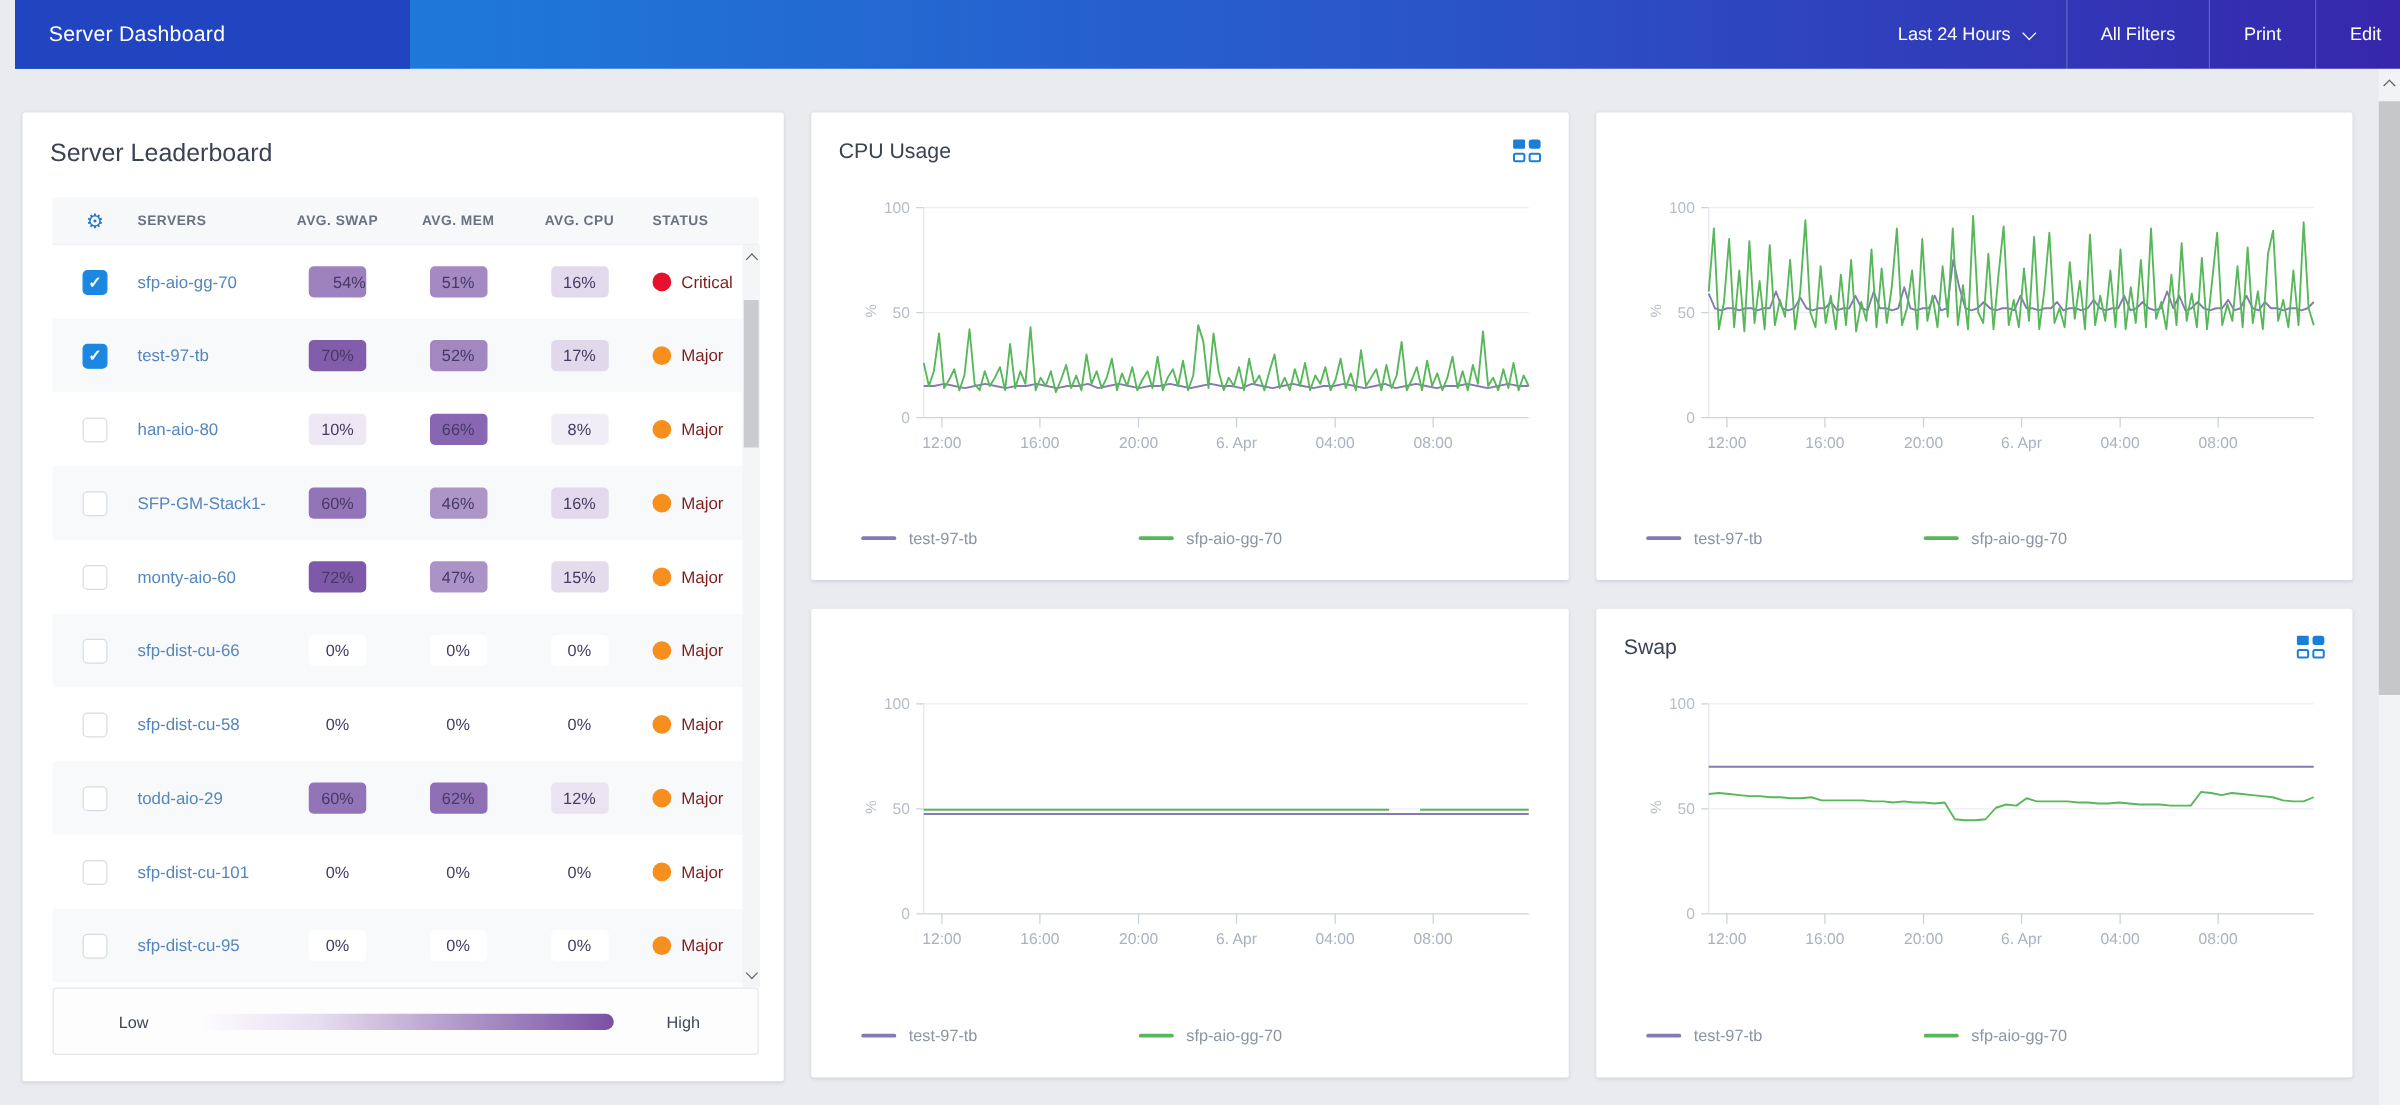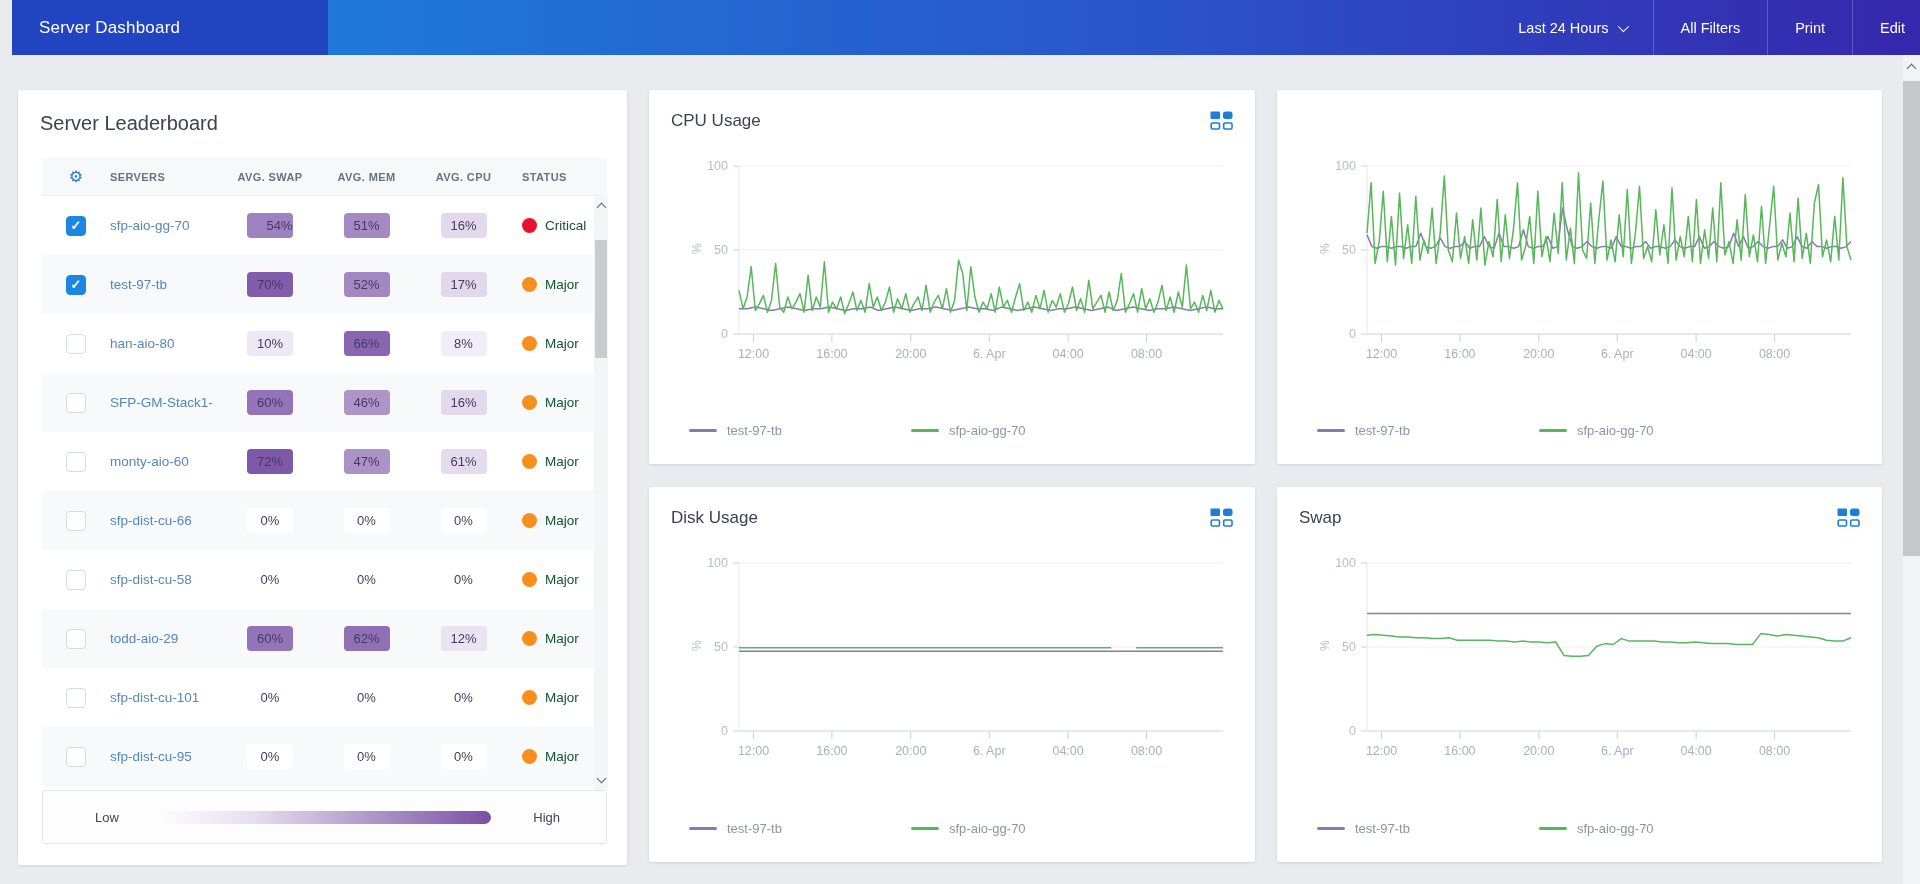--- a/index.html
+++ b/index.html
@@ -48,21 +48,21 @@
     border:1px solid #d7dce2; background:#fff; cursor:pointer;
     display:flex; align-items:center; justify-content:center; }
   .cb.checked { background:#1c87e0; border-color:#1c87e0; color:#fff;
     font-size:13px; font-weight:700; }
   .srv { color:#5586bd; font-size:13.5px; cursor:pointer; }
   .badge-cell { text-align:center; }
   .badge { display:inline-block; min-width:46px; padding:5px 0;
     border-radius:4px; font-size:13px; color:#453a63; text-align:center; }
   .status-cell { display:flex; align-items:center; gap:8px; padding-left:10px; }
   .dot { width:15px; height:15px; border-radius:50%; flex:0 0 15px; }
-  .status-label { font-size:13.5px; color:#14532d; }
+  .status-label { font-size:13.5px; color:#7f1d1d; }
 
   
   .tscroll { position:absolute; right:19px; top:106px; width:14px; height:594px;
     background:#f4f5f6; }
   .tscroll .thumb { position:absolute; left:1px; width:12px; top:44px;
     height:118px; background:#c9cbce; }
   .tchev { position:absolute; left:3.5px; width:7px; height:7px;
     border-right:1.6px solid #606468; border-bottom:1.6px solid #606468; }
   .tchev.up { top:8px; transform:rotate(-135deg); }
   .tchev.down { bottom:8px; transform:rotate(45deg); }
@@ -185,21 +185,21 @@
               <span class="status-label">Major</span>
             </div>
           </div>
           <div class="lb-row">
             <div>
               <div class="cb"></div>
             </div>
             <span class="srv">monty-aio-60</span>
             <div class="badge-cell"><span class="badge" style="background: rgb(126, 89, 170);">72%</span></div>
             <div class="badge-cell"><span class="badge" style="background: rgb(171, 146, 199);">47%</span></div>
-            <div class="badge-cell"><span class="badge" style="background: rgb(228, 220, 237);">61%</span></div>
+            <div class="badge-cell"><span class="badge" style="background: rgb(228, 220, 237);">15%</span></div>
             <div class="status-cell">
               <span class="dot" style="background: rgb(247, 143, 30);"></span>
               <span class="status-label">Major</span>
             </div>
           </div>
           <div class="lb-row alt">
             <div>
               <div class="cb"></div>
             </div>
             <span class="srv">sfp-dist-cu-66</span>
@@ -360,29 +360,20 @@
           <span class="cl-label">test-97-tb</span>
         </div>
         <div class="cl-item">
           <span class="cl-swatch" style="background: rgb(87, 183, 90);"></span>
           <span class="cl-label">sfp-aio-gg-70</span>
         </div>
       </div>
   </section>
 
   <section class="card panel-disk">
-    <div class="panel-head">
-      <h3 class="panel-title">Disk Usage</h3>
-      <svg class="grid-icon" width="23" height="20" viewBox="0 0 23 20">
-        <rect x="0.5" y="0.5" width="9.5" height="7.5" rx="1" fill="#1b7fd9"></rect>
-        <rect x="13" y="0.5" width="9.5" height="7.5" rx="2.5" fill="#1b7fd9"></rect>
-        <rect x="1.2" y="12" width="8.3" height="6" rx="1.2" fill="none" stroke="#1b7fd9" stroke-width="1.6"></rect>
-        <rect x="13.7" y="12" width="8.3" height="6" rx="1.2" fill="none" stroke="#1b7fd9" stroke-width="1.6"></rect>
-      </svg>
-    </div>
     <svg class="plot" id="plot-2" width="570" height="232" viewBox="0 0 570 232">
         <line x1="72" y1="184" x2="556" y2="184" stroke="#ccd3e0" stroke-width="1"></line>
         <line x1="66" y1="184" x2="72" y2="184" stroke="#c9d1da" stroke-width="1"></line>
         <text x="61" y="188" text-anchor="end" font-size="12.5" fill="#b7bdc7">0</text>
         <line x1="72" y1="100" x2="556" y2="100" stroke="#eeeef2" stroke-width="1"></line>
         <line x1="66" y1="100" x2="72" y2="100" stroke="#c9d1da" stroke-width="1"></line>
         <text x="61" y="104" text-anchor="end" font-size="12.5" fill="#b7bdc7">50</text>
         <line x1="72" y1="16" x2="556" y2="16" stroke="#eeeef2" stroke-width="1"></line>
         <line x1="66" y1="16" x2="72" y2="16" stroke="#c9d1da" stroke-width="1"></line>
         <text x="61" y="20" text-anchor="end" font-size="12.5" fill="#b7bdc7">100</text>

